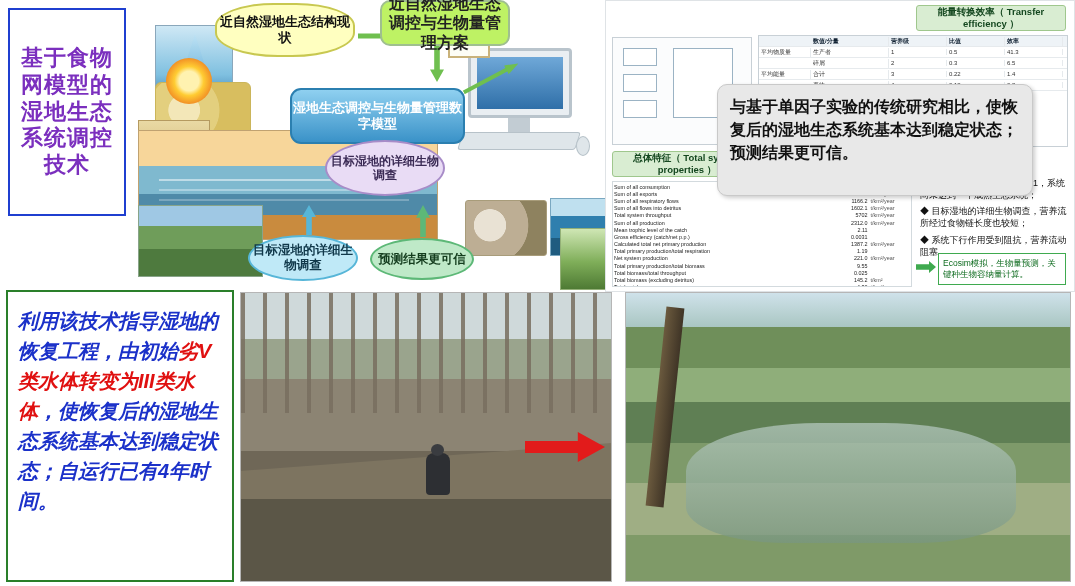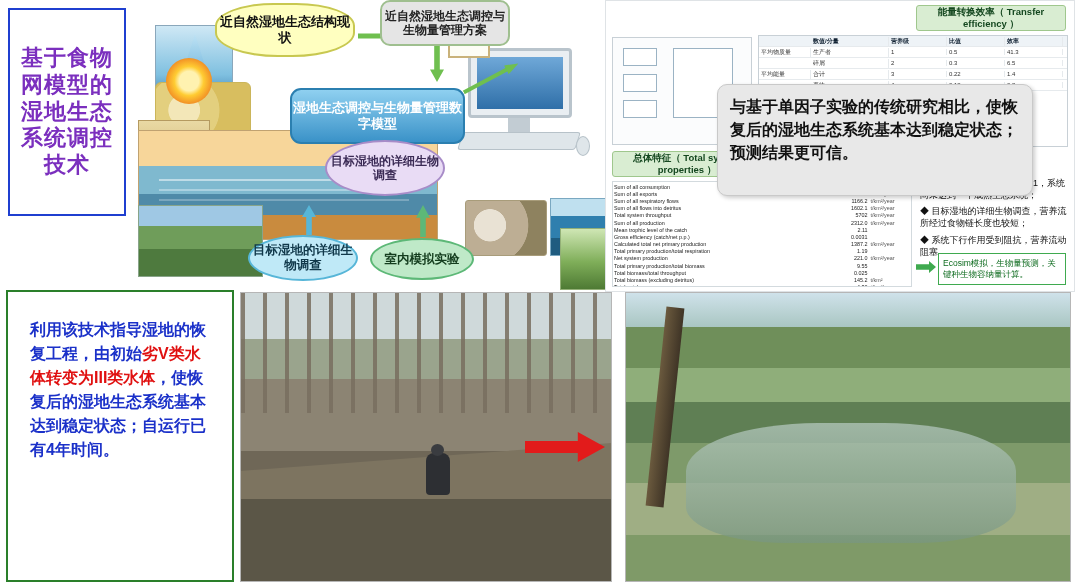--- a/index.html
+++ b/index.html
@@ -142,22 +142,22 @@
     display:flex; align-items:center; justify-content:center;
     line-height:1.2;
   }
   .bubble-cloud {
     left:85px; top:3px; width:140px; height:54px;
     background:#ffffc0; border:2px solid #c8c850; border-radius:42% 42% 45% 45%;
     color:#111; font-size:13px;
   }
   .bubble-cloud2 {
     left:250px; top:0px; width:130px; height:46px;
-    background:#e5e5e5; border:2px solid #9fbf8f; border-radius:10px;
-    color:#222; font-size:12px;
+    background:#bef264; border:2px solid #9fbf8f; border-radius:10px;
+    color:#222; font-size:16px;
   }
   .bubble-blue {
     left:160px; top:88px; width:175px; height:56px;
     background:linear-gradient(#8fd0f0,#3a92c8); border:2px solid #2b7fb0; border-radius:11px;
     color:#ffffff; font-size:13px;
   }
   .bubble-purple {
     left:195px; top:140px; width:120px; height:56px;
     background:#e9dcf5; border:2px solid #a88cc8; border-radius:50%;
     color:#3b2b55; font-size:12px;
@@ -272,21 +272,21 @@
     box-shadow:2px 2px 4px rgba(0,0,0,.2);
     padding:10px 12px; font-size:16px; color:#111; line-height:1.45; font-weight:bold;
   }
 
   
   .bottom-text{
     position:absolute; left:6px; top:290px; width:228px; height:292px;
     border:2px solid #2a7f2a; background:#ffffff; padding:14px 10px;
   }
   .bottom-text p{
-    margin:12px; font-size:16px; font-weight:bold; color:#1b31c9; line-height:1.5;
+    margin:0; font-size:20px; font-weight:bold; color:#1b31c9; line-height:1.5;font-style:italic;
   }
   .bottom-text .red{ color:#e01010; }
 
   .photo-before{
     position:absolute; left:240px; top:292px; width:372px; height:290px;
     background:
       linear-gradient(180deg,#cfd9da 0 16%, #9aa48d 16% 30%, #8c8473 30% 55%, #6f6757 55% 78%, #5c5a4d 78% 100%);
     border:1px solid #b6b6b6; overflow:hidden;
   }
   .photo-before .trees{
@@ -381,21 +381,21 @@
     <div class="arrow-g arrow-green-3"></div>
     <div class="arrow-g arrow-purple"></div>
     <div class="arrow-g arrow-cyan"></div>
     <div class="arrow-g arrow-grn-up"></div>
 
     <div class="bubble bubble-cloud">近自然湿地生态结构现状</div>
     <div class="bubble bubble-cloud2">近自然湿地生态调控与生物量管理方案</div>
     <div class="bubble bubble-blue">湿地生态调控与生物量管理数字模型</div>
     <div class="bubble bubble-purple">目标湿地的详细生物调查</div>
     <div class="bubble bubble-cyan">目标湿地的详细生物调查</div>
-    <div class="bubble bubble-green">室内模拟实验</div>
+    <div class="bubble bubble-green">预测结果更可信</div>
   </div>
 
   <div class="right-panel">
     <div class="rp-head right">能量转换效率（ Transfer efficiency ）</div>
 
     <div class="rp-table-left">
       <div class="cellbox" style="left:10px; top:10px; width:34px; height:18px;"></div>
       <div class="cellbox" style="left:10px; top:36px; width:34px; height:18px;"></div>
       <div class="cellbox" style="left:10px; top:62px; width:34px; height:18px;"></div>
       <div class="cellbox" style="left:60px; top:10px; width:60px; height:70px;"></div>

